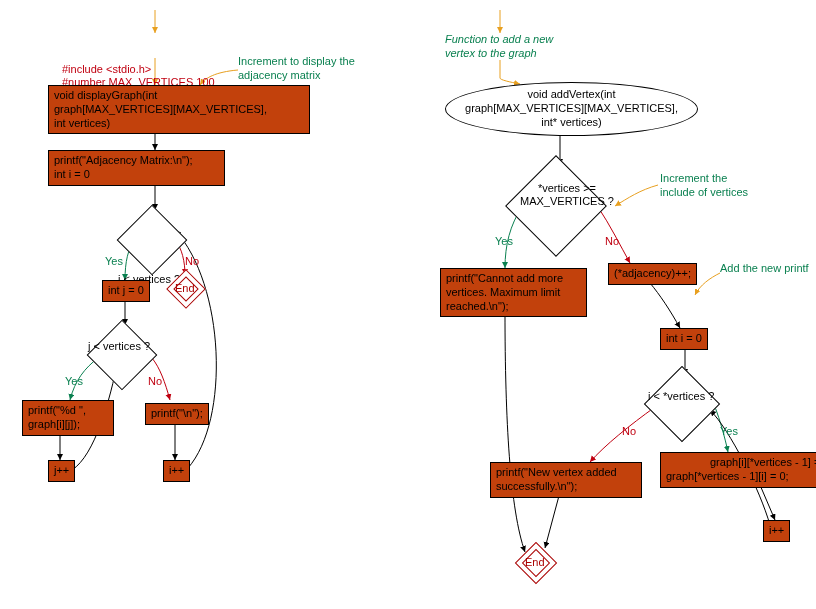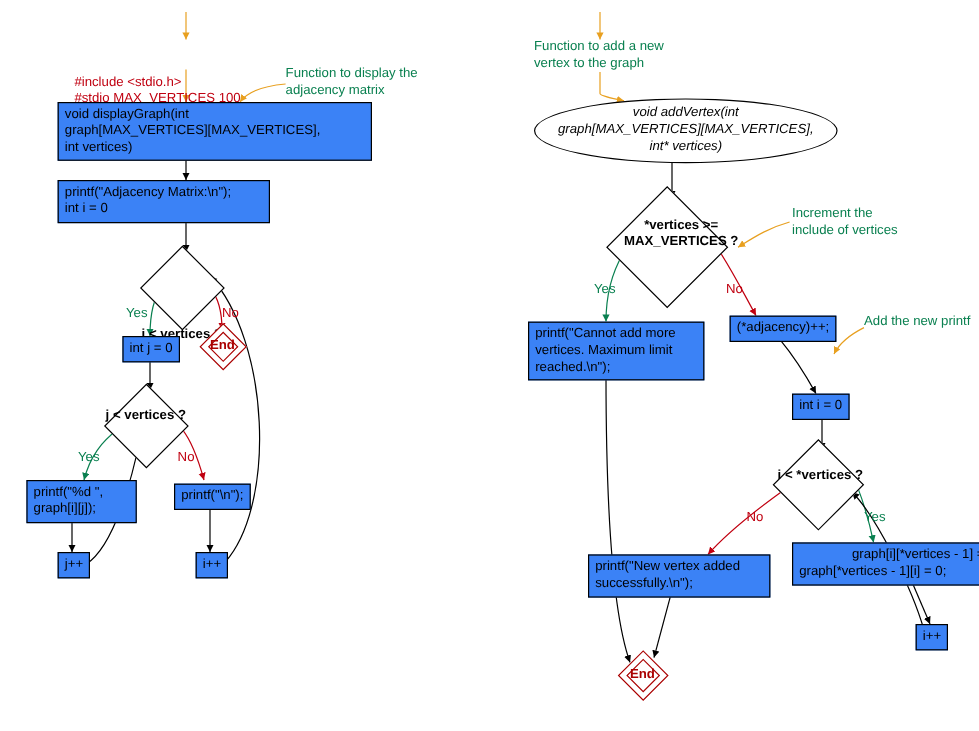--- a/index.html
+++ b/index.html
@@ -8,21 +8,21 @@
     font-family: Arial, Helvetica, sans-serif;
     font-size: 11px;
     background: #fff;
     width: 816px;
     height: 609px;
     position: relative;
     color: #000;
   }
   .node {
     position: absolute;
-    background: #3b82f6;
+    background: #c2410c;
   }
   .rect {
     border: 1px solid #000;
     padding: 3px 5px;
     line-height: 1.25;
   }
   .diamond {
     width: 0;
     height: 0;
     position: absolute;
@@ -31,52 +31,49 @@
     position: absolute;
     background: #fff;
     border: 1px solid #000;
     transform: rotate(45deg);
   }
   .diamond-text {
     position: absolute;
     text-align: center;
     line-height: 1.2;
     white-space: nowrap;
-    font-weight: bold;
   }
   .end-shape {
     position: absolute;
     background: #fff;
     border: 1px solid #a00;
     transform: rotate(45deg);
   }
   .end-inner {
     position: absolute;
     background: #fff;
     border: 1px solid #a00;
     transform: rotate(45deg);
   }
   .end-text {
     position: absolute;
     color: #a00;
     text-align: left;
-    font-weight: bold;
   }
   .ellipse {
     position: absolute;
     border: 1px solid #000;
     border-radius: 50%;
     background: #fff;
     display: flex;
     align-items: center;
     justify-content: center;
     text-align: center;
     line-height: 1.25;
     padding: 4px 8px;
-    font-style: italic;
   }
   .comment {
     position: absolute;
     color: #0a8050;
     line-height: 1.25;
   }
   .codecomment {
     position: absolute;
     color: #c00010;
     line-height: 1.25;
@@ -160,23 +157,23 @@
   <path d="M760 485 L775 520" class="arrow-black" marker-end="url(#ab)"></path>
 
   <path d="M770 525 C760 490 730 430 710 410" class="arrow-black" marker-end="url(#ab)"></path>
 
   <path d="M505 312 C505 420 510 510 525 552" class="arrow-black" marker-end="url(#ab)"></path>
 
   <path d="M560 492 L545 548" class="arrow-black" marker-end="url(#ab)"></path>
 </svg>
 
 <div class="codecomment" style="left:62px; top:33px;">#include &lt;stdio.h&gt;</div>
-<div class="codecomment" style="left:62px; top:46px;">#stdio MAX_VERTICES 100</div>
-
-<div class="comment" style="left:238px; top:55px; white-space:pre;">Function to display the
+<div class="codecomment" style="left:62px; top:46px;">#number MAX_VERTICES 100</div>
+
+<div class="comment" style="left:238px; top:55px; white-space:pre;">Increment to display the
 adjacency matrix</div>
 
 <div class="node rect" style="left:48px; top:85px; width:250px;">
   <span style="white-space:pre;">void displayGraph(int
 graph[MAX_VERTICES][MAX_VERTICES],
 int vertices)</span>
 </div>
 
 <div class="node rect" style="left:48px; top:150px; width:165px;">
   <span style="white-space:pre;">printf("Adjacency Matrix:\n");
@@ -217,21 +214,21 @@
 </div>
 
 <div class="node rect" style="left:48px; top:460px;">
   <span>j++</span>
 </div>
 
 <div class="node rect" style="left:163px; top:460px;">
   <span>i++</span>
 </div>
 
-<div class="comment" style="left:445px; top:33px; white-space:pre;">Function to add a new
+<div class="comment" style="left:445px; top:33px; white-space:pre;font-style:italic;">Function to add a new
 vertex to the graph</div>
 
 <div class="ellipse" style="left:445px; top:82px; width:235px; height:44px;">
   <span style="white-space:pre;">void addVertex(int
 graph[MAX_VERTICES][MAX_VERTICES],
 int* vertices)</span>
 </div>
 
 <div class="diamond" style="left:560px; top:195px;">
   <div class="diamond-shape" style="left:-40px; top:-25px; width:70px; height:70px;"></div>

